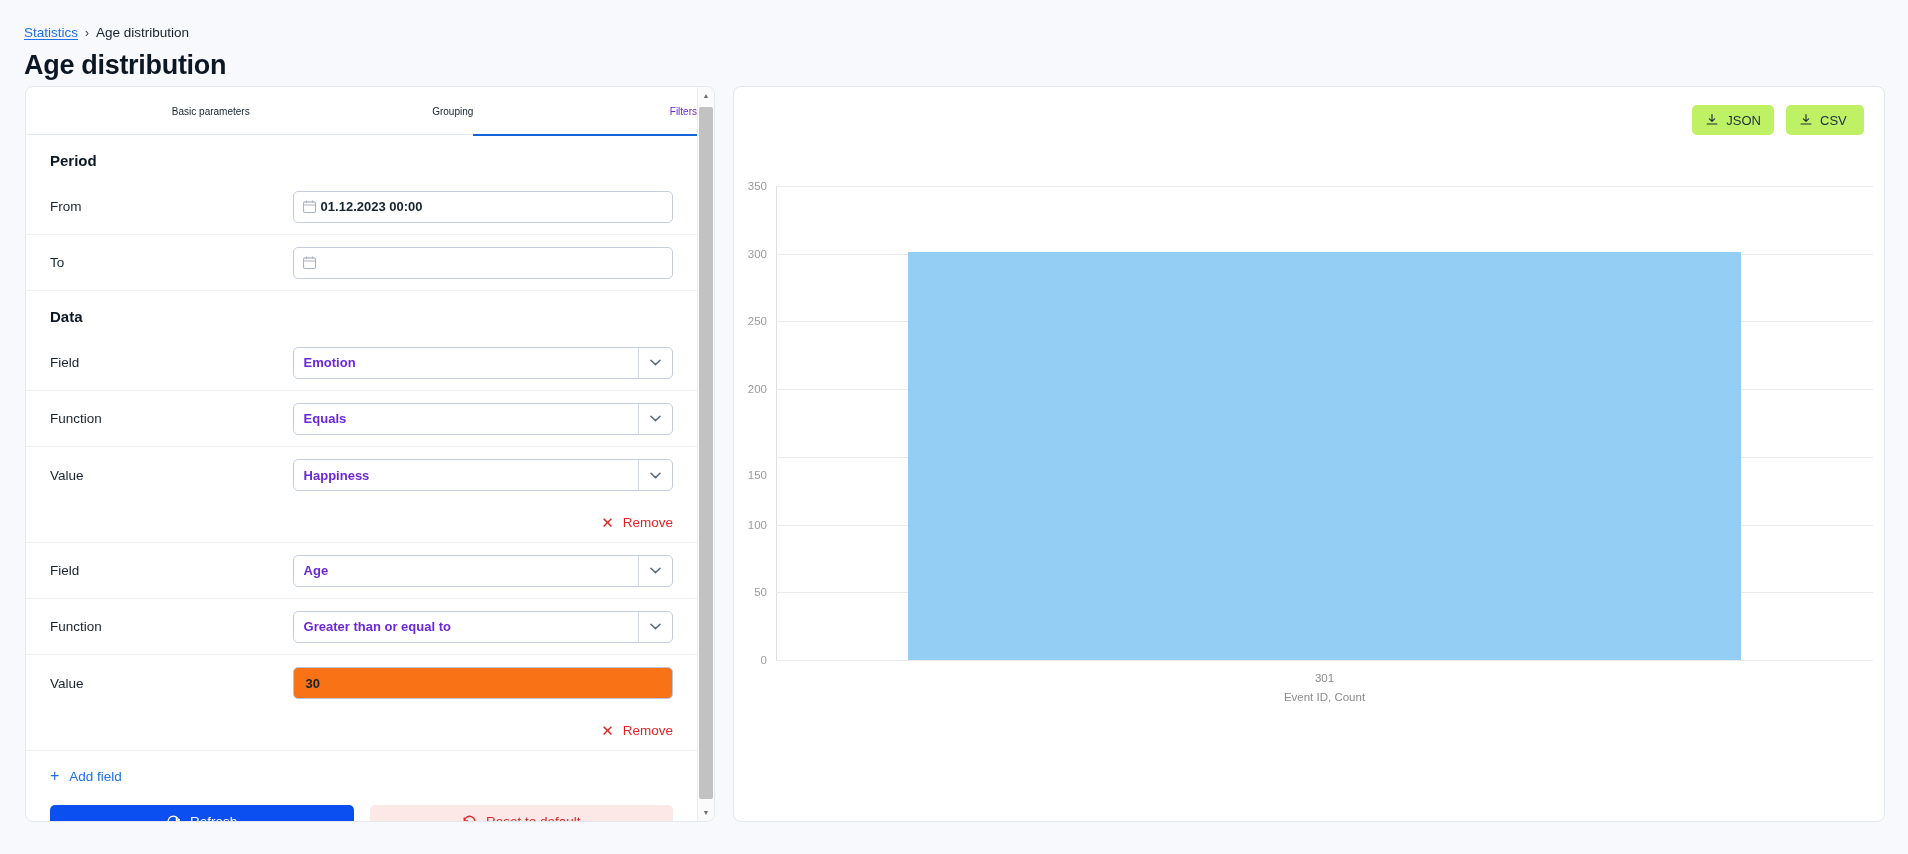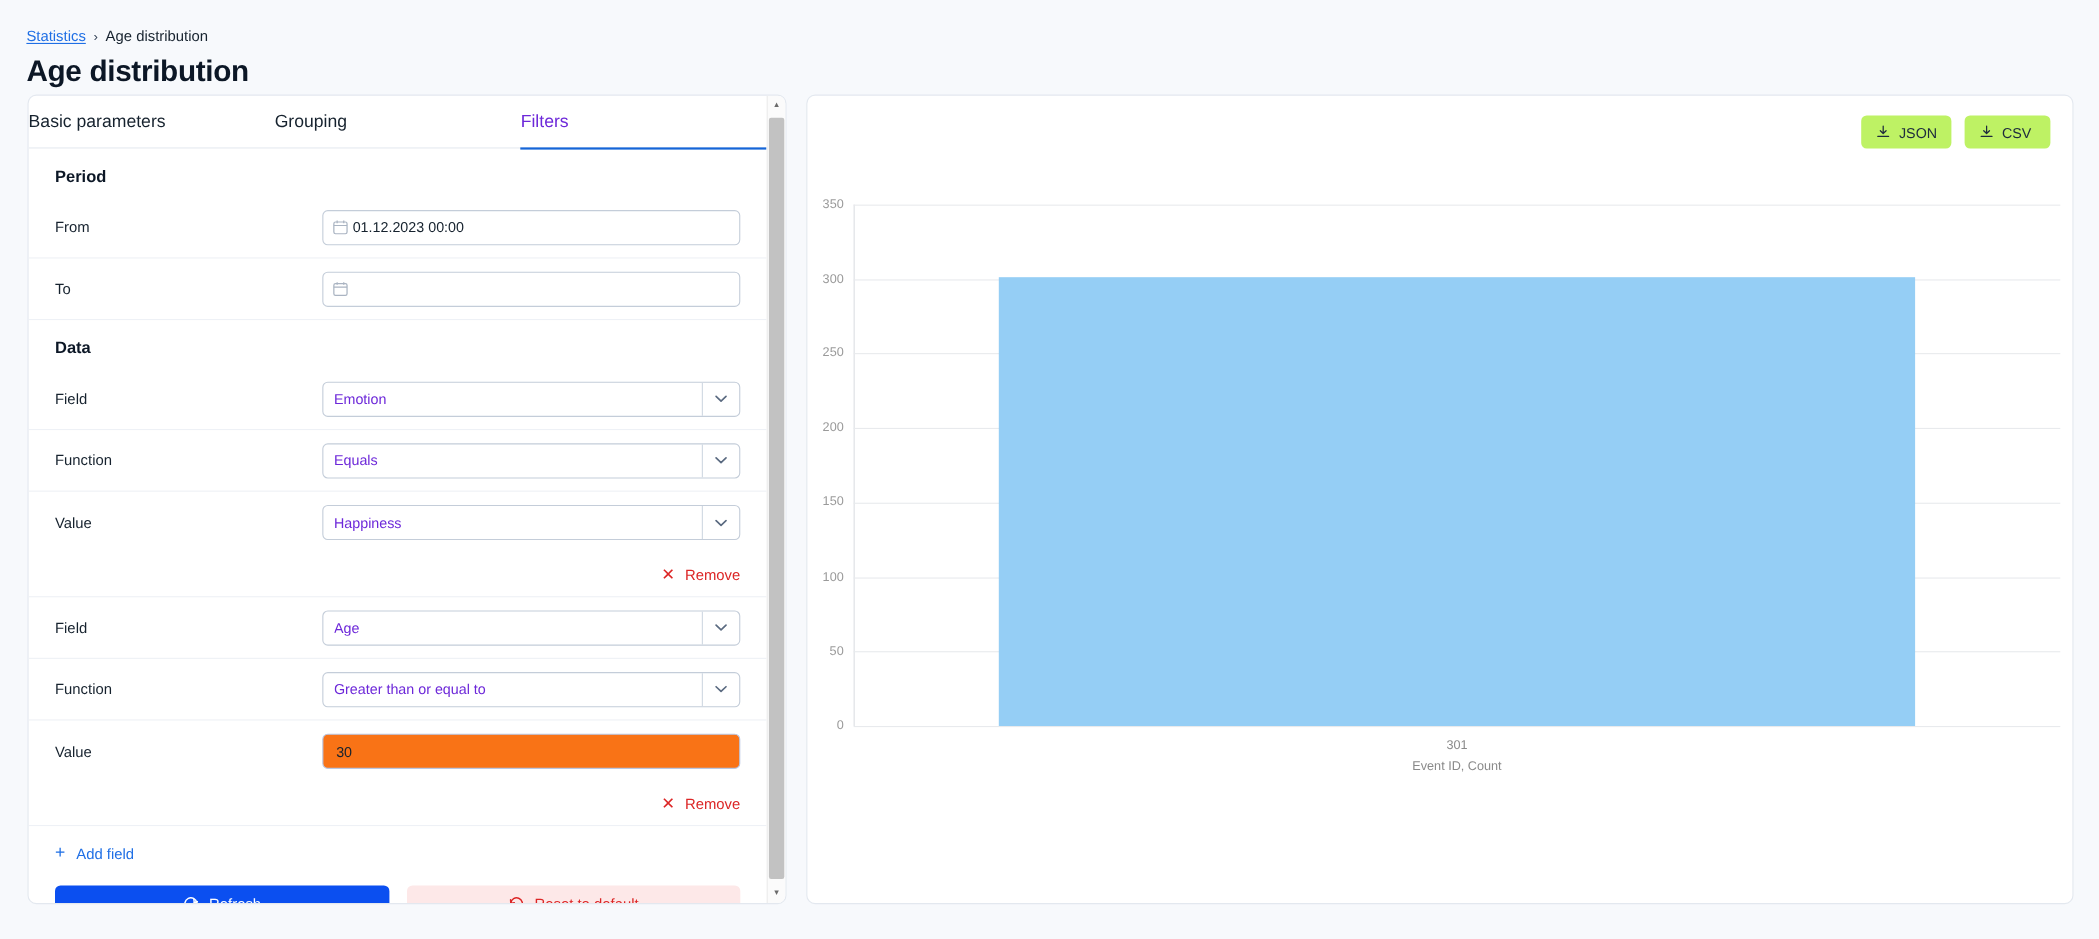--- a/index.html
+++ b/index.html
@@ -45,22 +45,22 @@
     overflow: hidden;
   }
 
   
   .tabs {
     display: flex; width: 100%;
     border-bottom: 1px solid #e5e9f0;
     height: 48px;
   }
   .tab {
-    flex: 1; display: flex; align-items: center; justify-content: flex-start;
-    font-size: 16px; color: #16222e; cursor: pointer;
+    flex: 1; display: flex; align-items: center; justify-content: flex-end;
+    font-size: 10px; color: #16222e; cursor: pointer;
     position: relative; height: 48px;
   }
   .tab.active { color: #6d28d9; }
   .tab.active::after {
     content: ""; position: absolute; left: 0; right: 0; bottom: -1px;
     height: 2px; background: #1565d8;
   }
 
   
   .section-head {
@@ -69,21 +69,21 @@
   }
 
   
   .row {
     display: flex; align-items: center;
     height: 56px; padding: 0 24px;
     border-bottom: 1px solid #eef1f6;
   }
   .row.no-border { border-bottom: none; }
   .row-label { width: 250px; font-size: 13.5px; color: #16222e; }
-  .ctrl { position: relative; width: 392px; }
+  .ctrl { position: relative; width: 392px; font-weight: bold; }
 
   .input-box {
     height: 32px; border: 1px solid #c4cdd9; border-radius: 5px;
     background: #fff; display: flex; align-items: center;
     padding: 0 8px; font-size: 13px; color: #16222e;
   }
   .input-box.filled-blue { background: #f97316; border-color: #b9c6e3; }
   .input-text { padding-left: 4px; }
   .input-text.ph { color: #9aa6b6; }
 
@@ -412,21 +412,21 @@
   <div class="plot">
     <div class="plot-inner" id="plot-inner">
       <div class="axis-y"></div>
     <div class="gridline" style="top: 474px;"></div>
         <div class="ytick" style="top: 474px;">0</div>
         <div class="gridline" style="top: 406.286px;"></div>
         <div class="ytick" style="top: 406.286px;">50</div>
         <div class="gridline" style="top: 338.571px;"></div>
         <div class="ytick" style="top: 338.571px;">100</div>
         <div class="gridline" style="top: 270.857px;"></div>
-        <div class="ytick" style="top: 270px;">150</div>
+        <div class="ytick" style="top: 289px;">150</div>
         <div class="gridline" style="top: 203.143px;"></div>
         <div class="ytick" style="top: 203.143px;">200</div>
         <div class="gridline" style="top: 135.429px;"></div>
         <div class="ytick" style="top: 135.429px;">250</div>
         <div class="gridline" style="top: 67.7143px;"></div>
         <div class="ytick" style="top: 67.7143px;">300</div>
         <div class="gridline" style="top: 0px;"></div>
         <div class="ytick" style="top: 0px; margin-left: 40px;">350</div>
         <div class="bar" style="left: 131.64px; width: 833.72px; top: 66.36px; height: 407.64px; background: rgb(149, 206, 245);"></div>
         <div class="xtick" style="left: 548.5px; top: 486px;">301</div>

